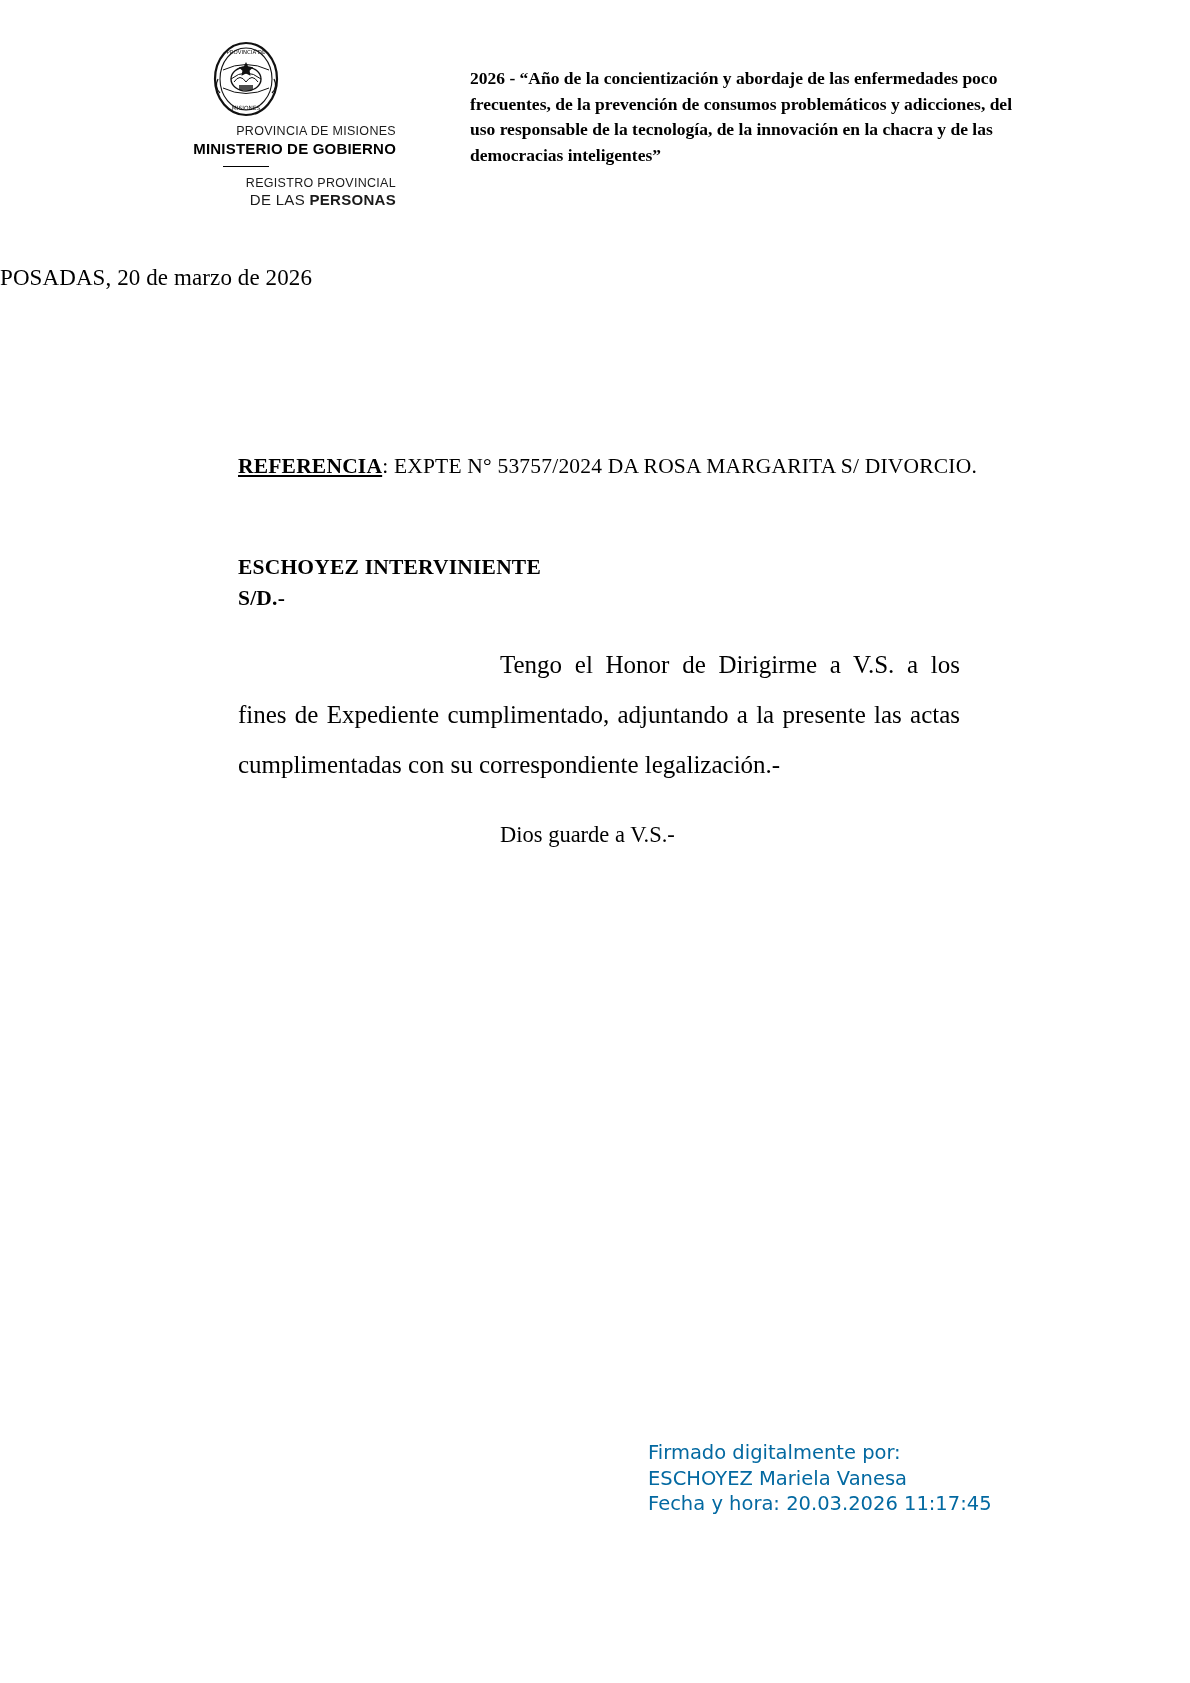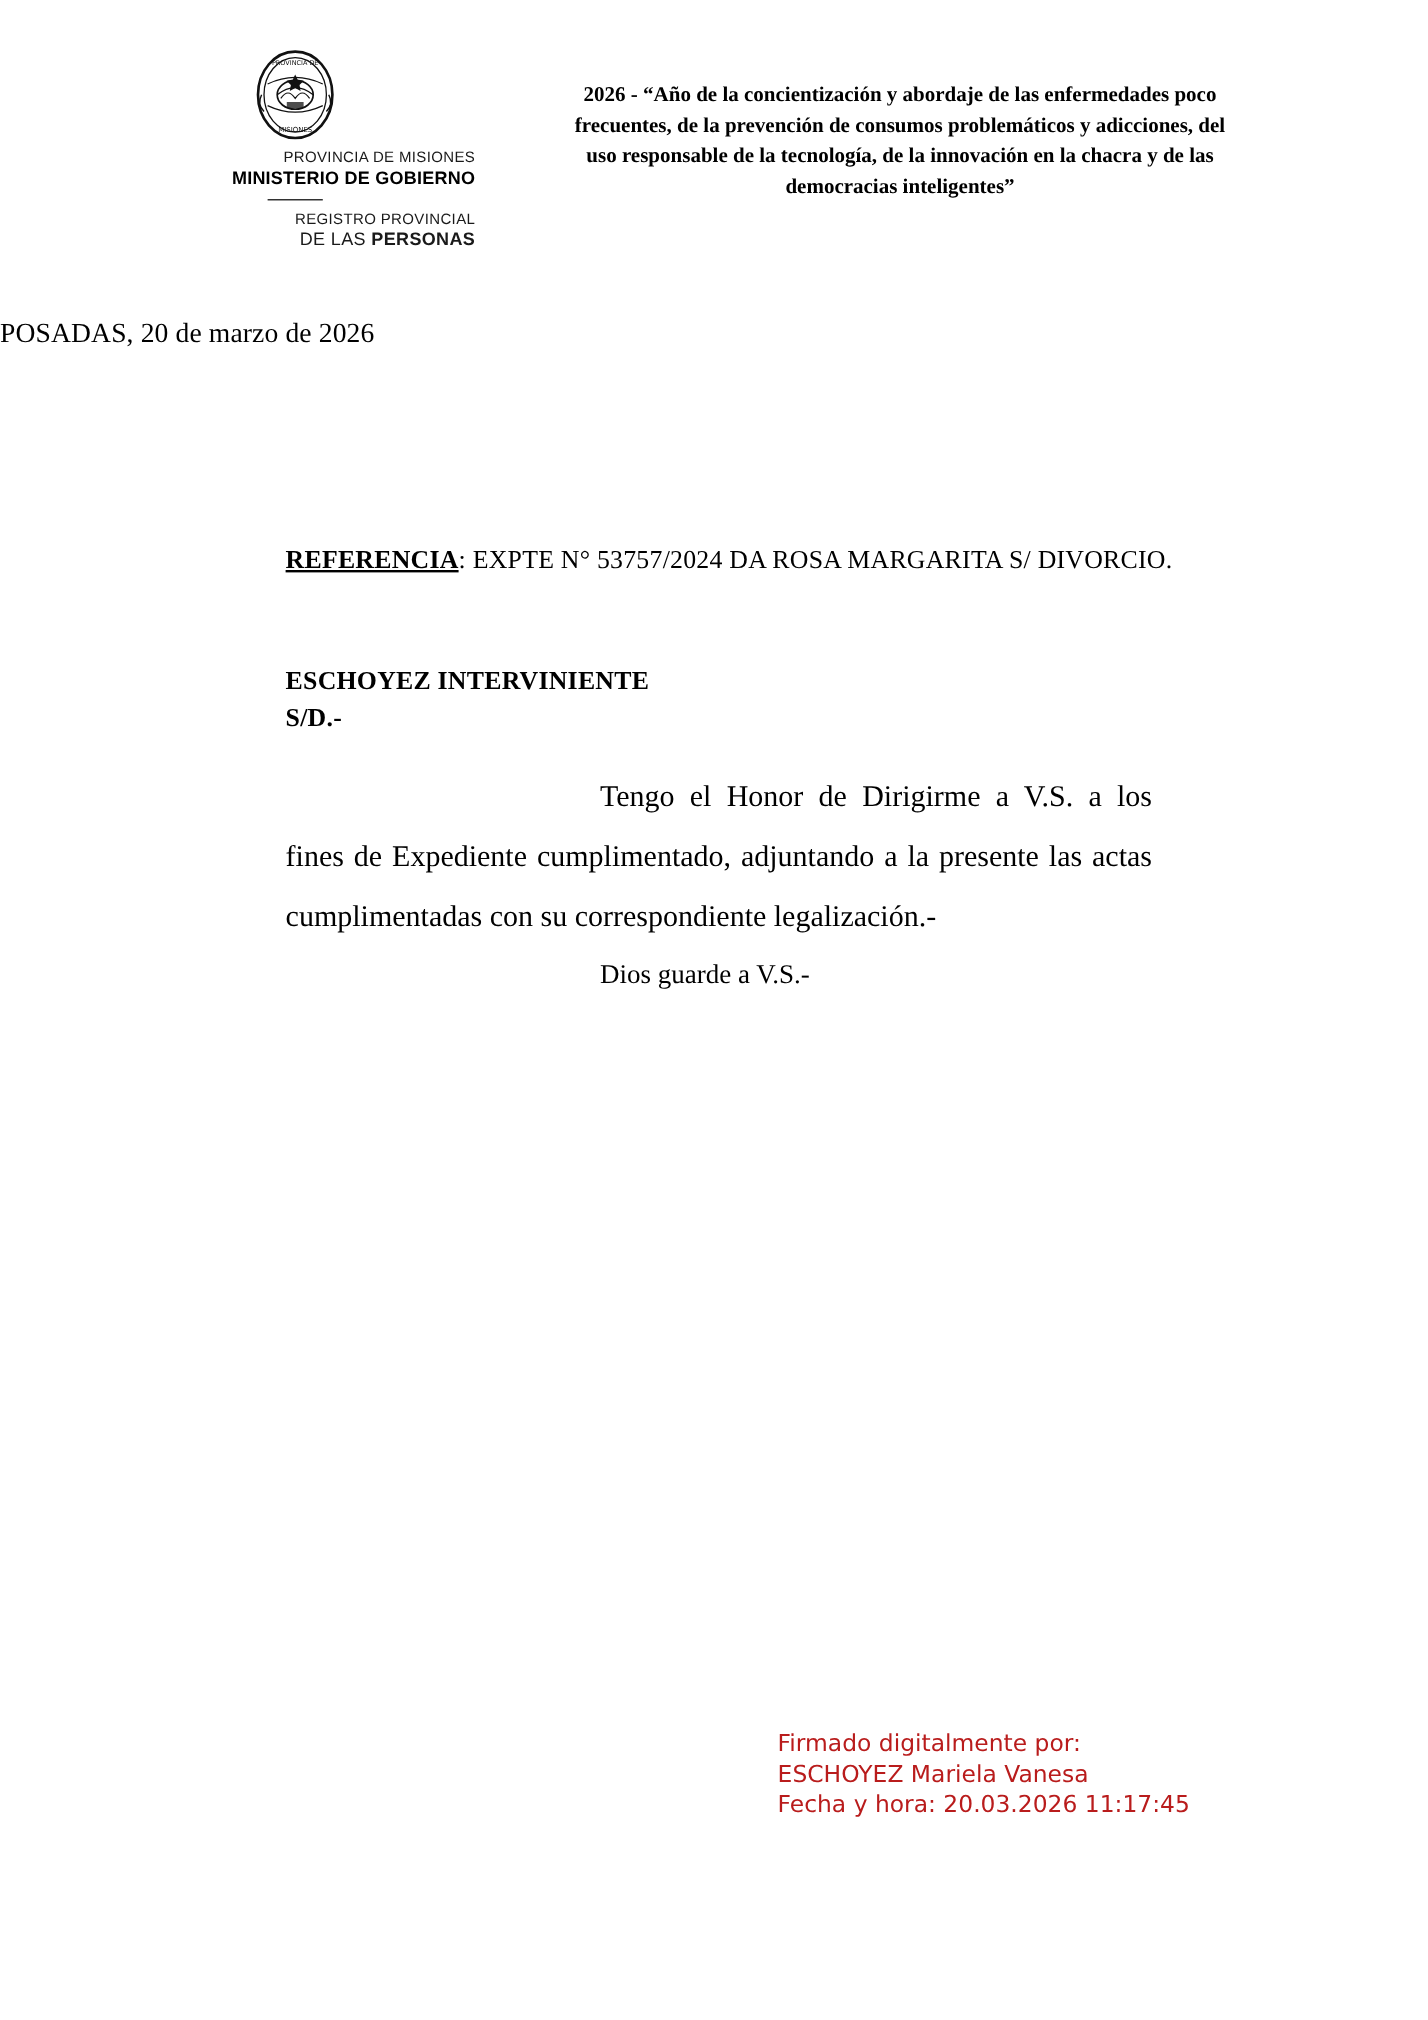--- a/index.html
+++ b/index.html
@@ -77,21 +77,20 @@
     color: #1a1a1a;
     margin-top: 1px;
   }
   .lh-line4 b { font-weight: 700; }
 
   .slogan {
     position: absolute;
     left: 470px;
     top: 26px;
     width: 560px;
-    text-align: center;
     font-family: "Liberation Serif", serif;
     font-weight: 700;
     font-size: 17.5px;
     line-height: 1.47;
     color: #000;
   }
 
   
   .place-date {
     position: absolute;
@@ -144,36 +143,36 @@
     text-align: justify;
     text-justify: inter-word;
   }
   .paragraph .indent {
     display: inline-block;
     width: 262px;
   }
 
   .closing {
     position: absolute;
-    top: 792px;
+    top: 815px;
     left: 500px;
     font-size: 22.5px;
     line-height: 1.8;
   }
 
   
   .signature {
     position: absolute;
     left: 648px;
     top: 1440px;
     width: 470px;
     font-family: "DejaVu Sans", sans-serif;
     font-size: 19.5px;
     line-height: 1.32;
-    color: #b91c1c;
+    color: #0369a1;
   }
   .signature div { white-space: nowrap; }
 </style>
 </head>
 <body>
 
 <div class="page">
 
   <div class="header">
 

